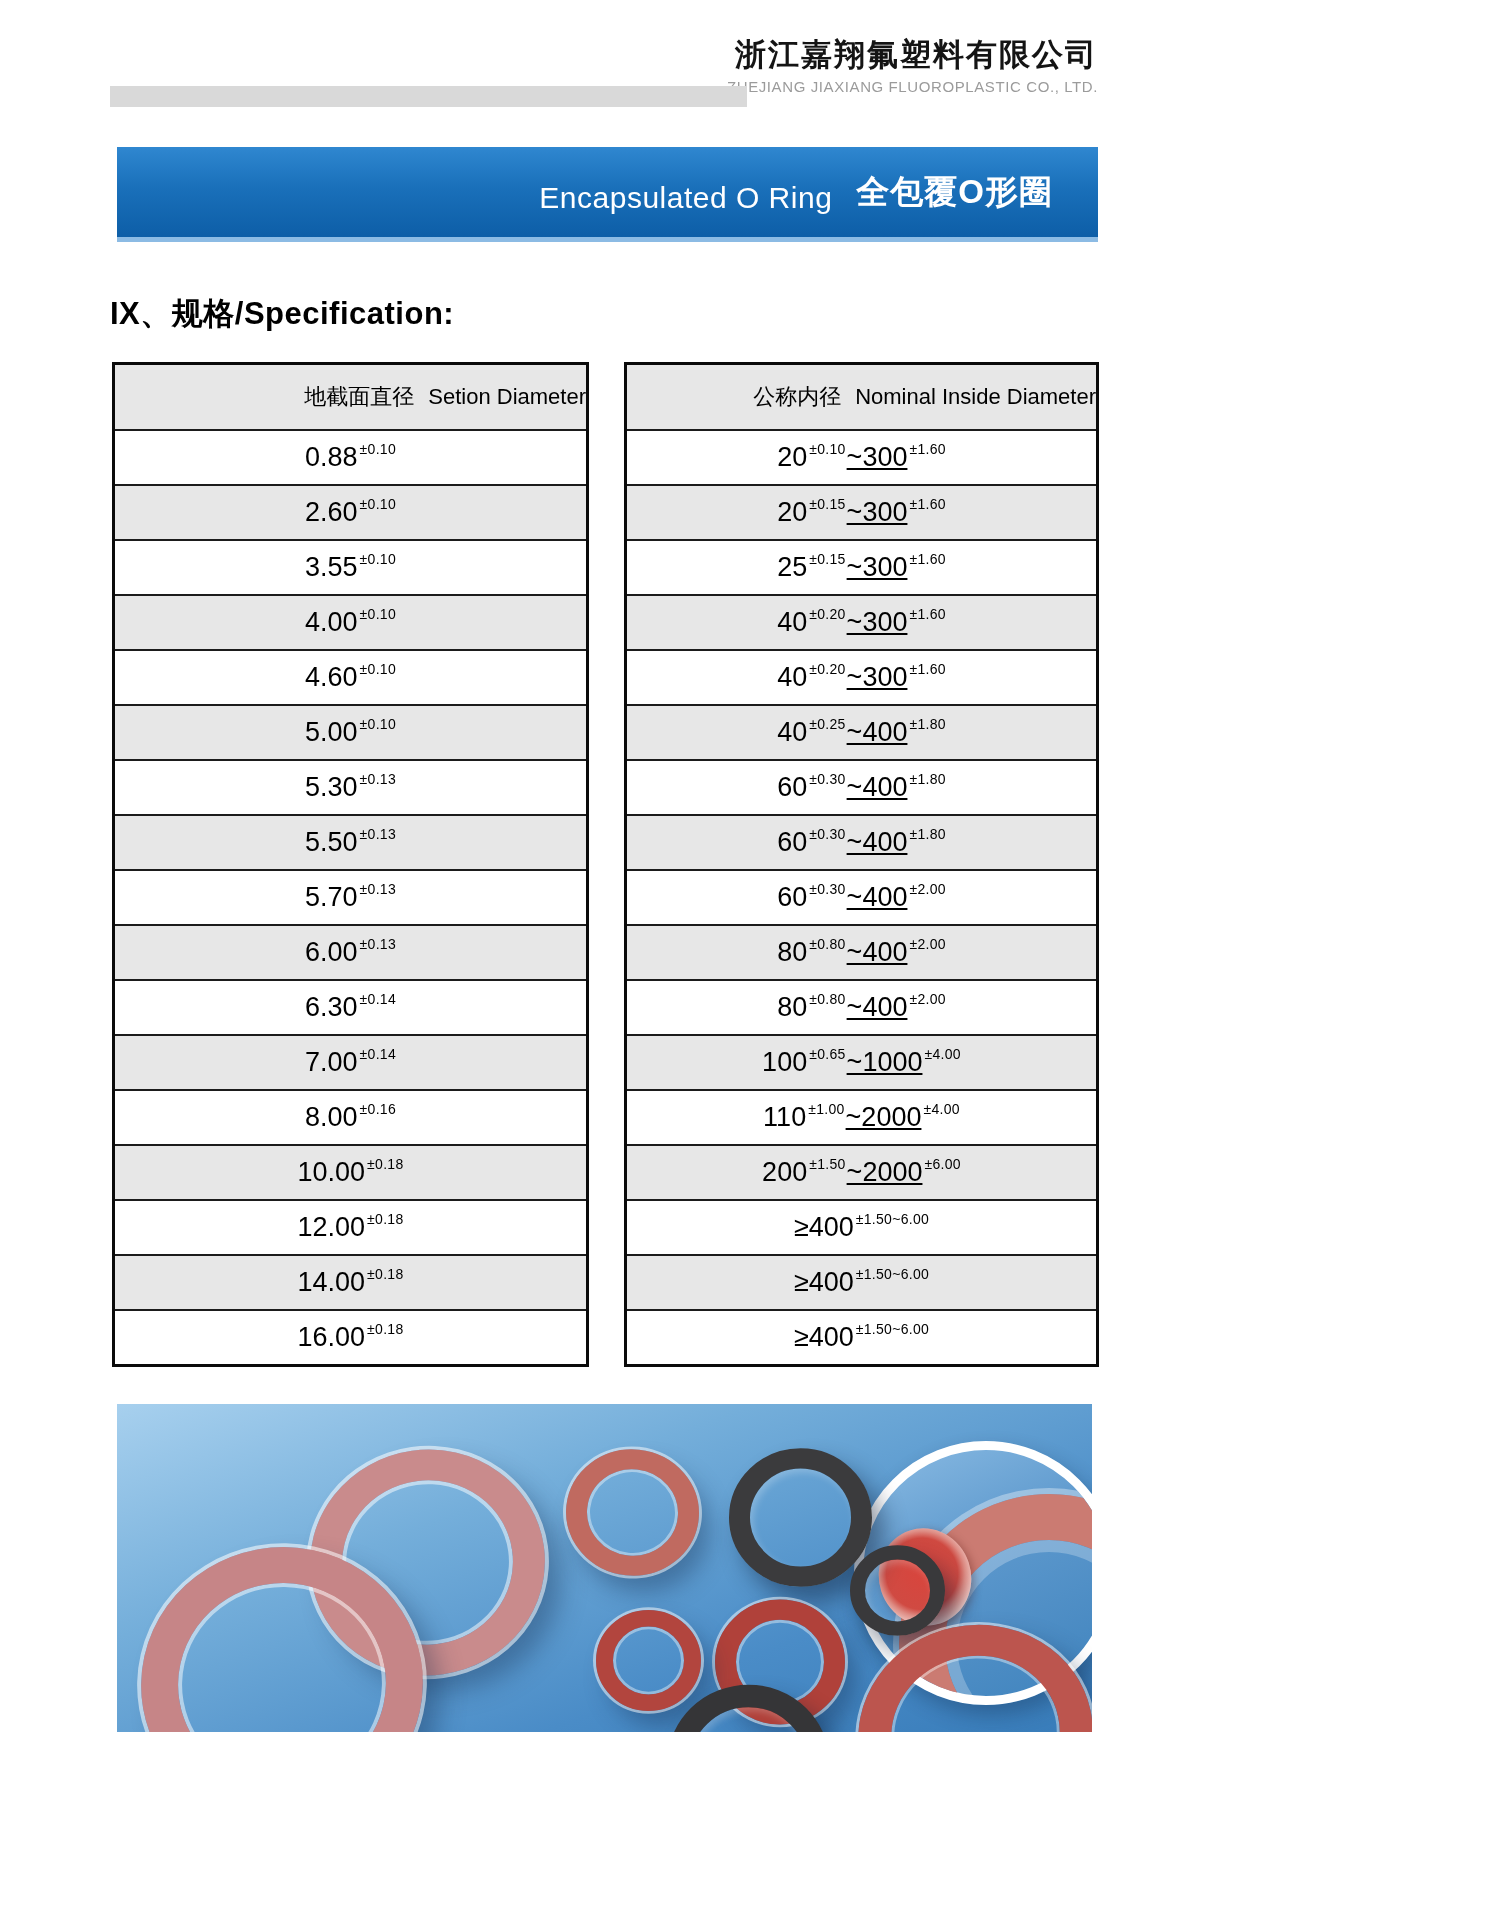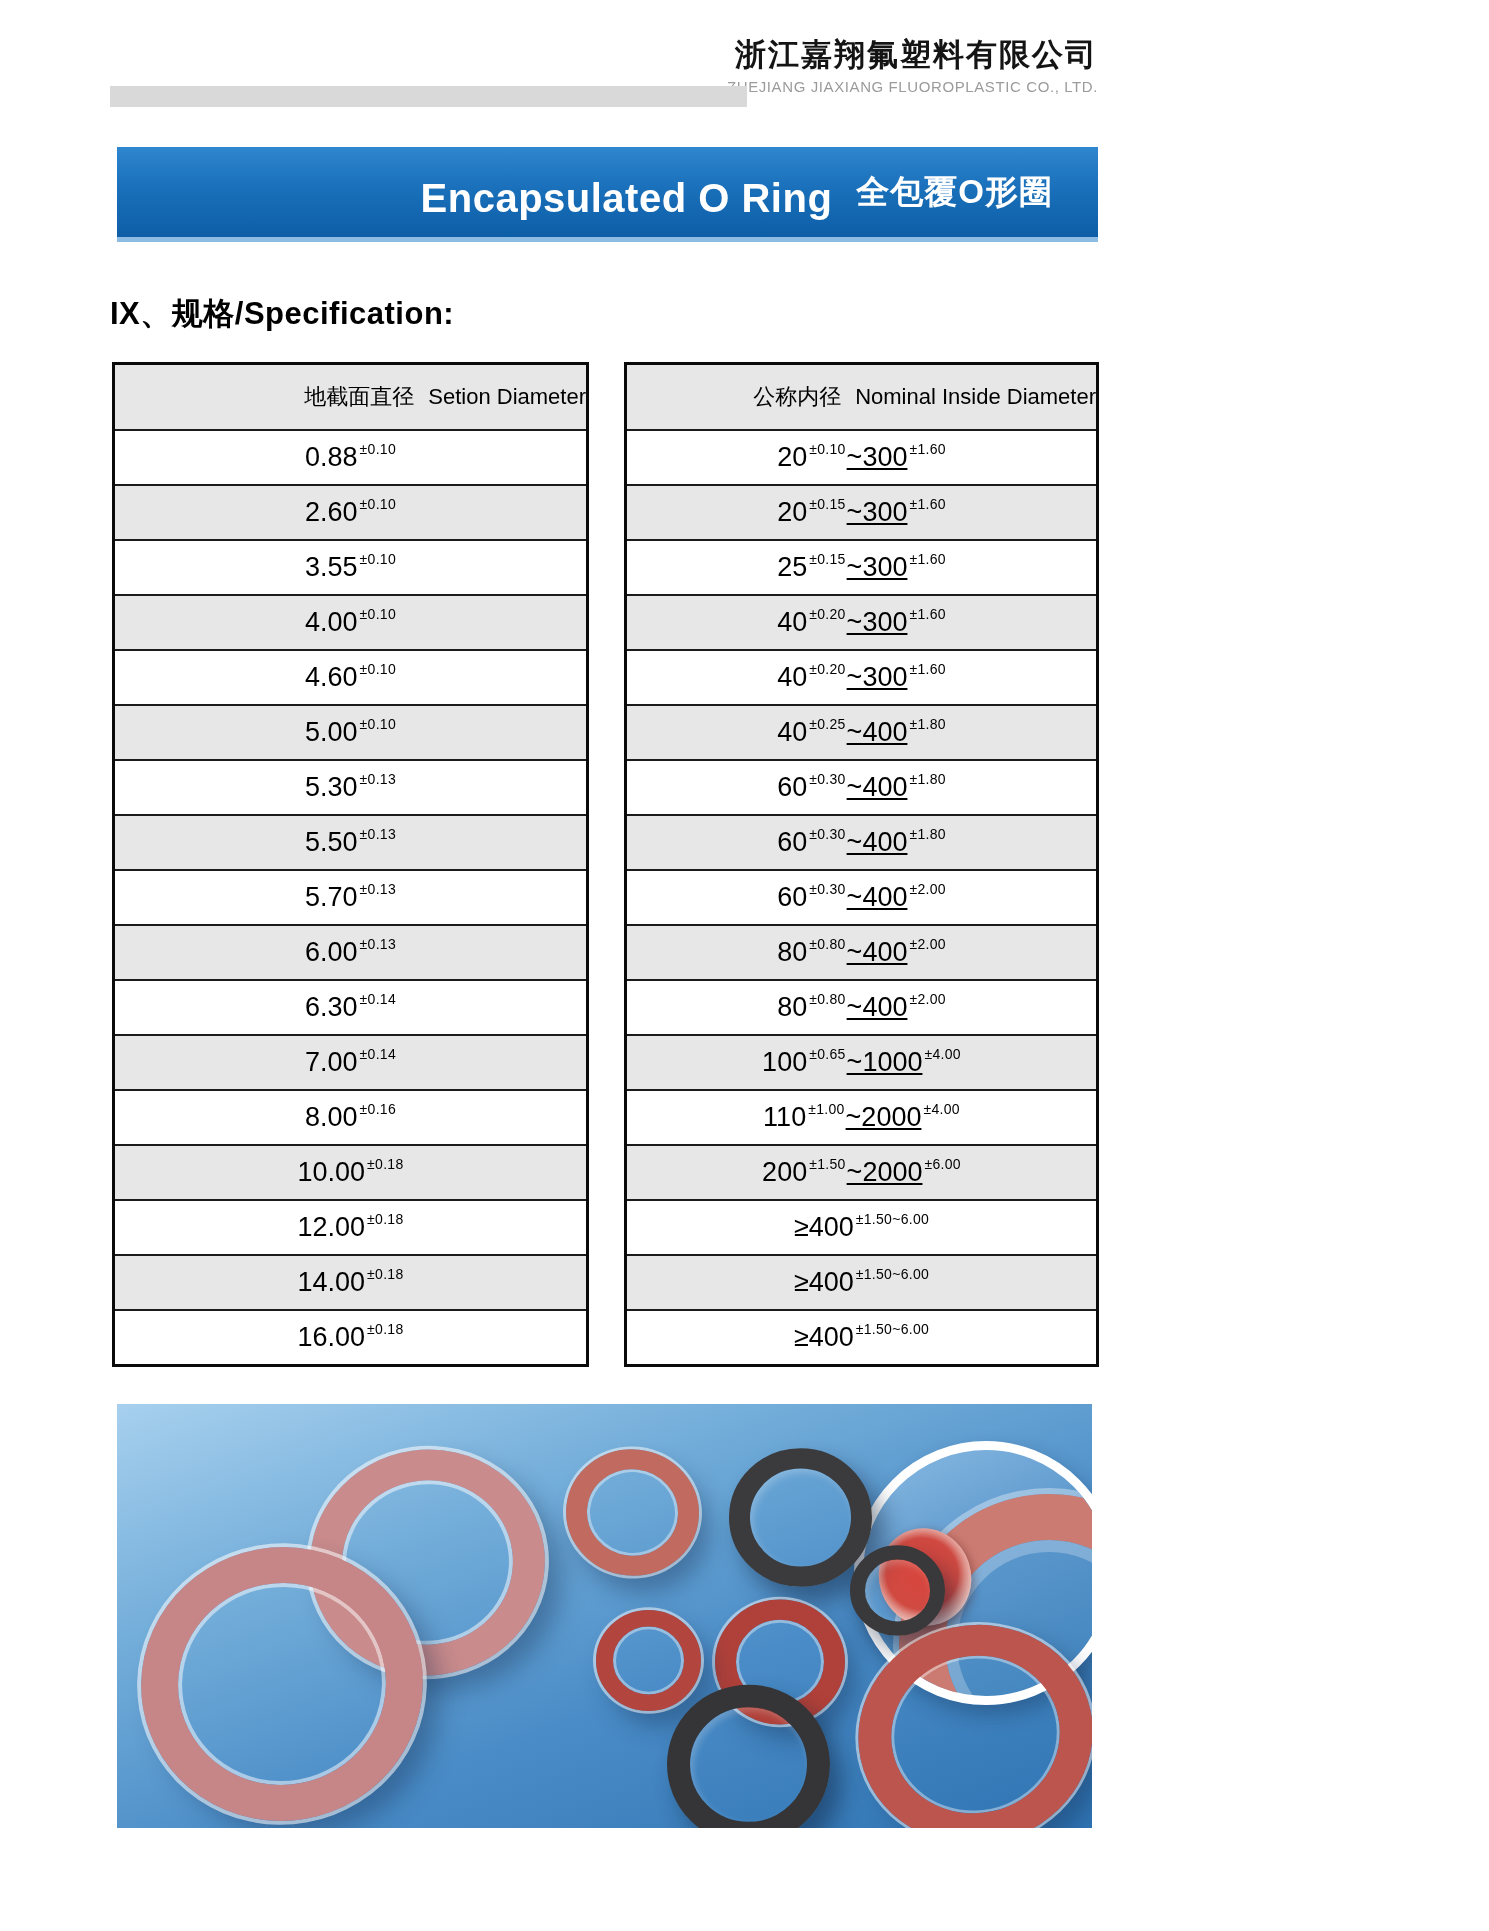--- a/index.html
+++ b/index.html
@@ -1,30 +1,30 @@
 <!DOCTYPE html>
 <html style="--banner-blue-top: #2f87d0; --banner-blue-bottom: #0d5ea7; --banner-underline: #8cbbe4; --header-bar-gray: #d9d9d9; --table-header-bg: #e7e7e7; --table-alt-row-bg: #e7e7e7; --photo-bg-top: #a7d0ee; --photo-bg-bottom: #2f74b3;"><head>
 <meta charset="utf-8">
 <style>
   html,body{margin:0;padding:0;background:#ffffff;}
   body{font-family:"Liberation Sans","DejaVu Sans",sans-serif;}
-  #page{position:relative;width:1489px;height:1931px;background:#fff;overflow:hidden;}
+  #page{position:relative;width:1489px;height:1732px;background:#fff;overflow:hidden;}
 
   
   .co-head{position:absolute;top:34px;right:391px;text-align:right;}
   .co-zh{font-size:31px;font-weight:bold;color:#141414;letter-spacing:2px;line-height:1.35;}
   .co-en{font-size:15px;color:#9b9b9b;letter-spacing:0.6px;margin-top:2px;}
   .gray-bar{position:absolute;left:110px;top:86px;width:637px;height:21px;background:var(--header-bar-gray,#d9d9d9);}
 
   
   .banner{position:absolute;left:117px;top:147px;width:981px;height:95px;
     background:linear-gradient(to bottom,var(--banner-blue-top,#2f87d0) 0%,#1a70ba 45%,var(--banner-blue-bottom,#0d5ea7) 100%);
     display:flex;align-items:center;justify-content:flex-end;padding-right:45px;box-sizing:border-box;
     border-bottom:5px solid var(--banner-underline,#8cbbe4);}
-  .banner-en{color:#fff;font-size:40px;font-weight:bold;letter-spacing:0.5px;margin-top:12px;}
+  .banner-en{color:#fff;font-size:30px;font-weight:normal;letter-spacing:0.5px;margin-top:12px;}
   .banner-zh{color:#fff;font-size:33px;font-weight:bold;margin-left:24px;letter-spacing:1px;}
 
   
   .sec-head{position:absolute;left:110px;top:293px;font-size:31px;font-weight:bold;color:#000;letter-spacing:0.5px;}
 
   
   .spec-table{position:absolute;top:362px;height:1005px;border:3px solid #0a0a0a;background:#fff;
     display:flex;flex-direction:column;box-sizing:border-box;}
   .spec-table.left{left:112px;width:477px;}
   .spec-table.right{left:624px;width:475px;}

